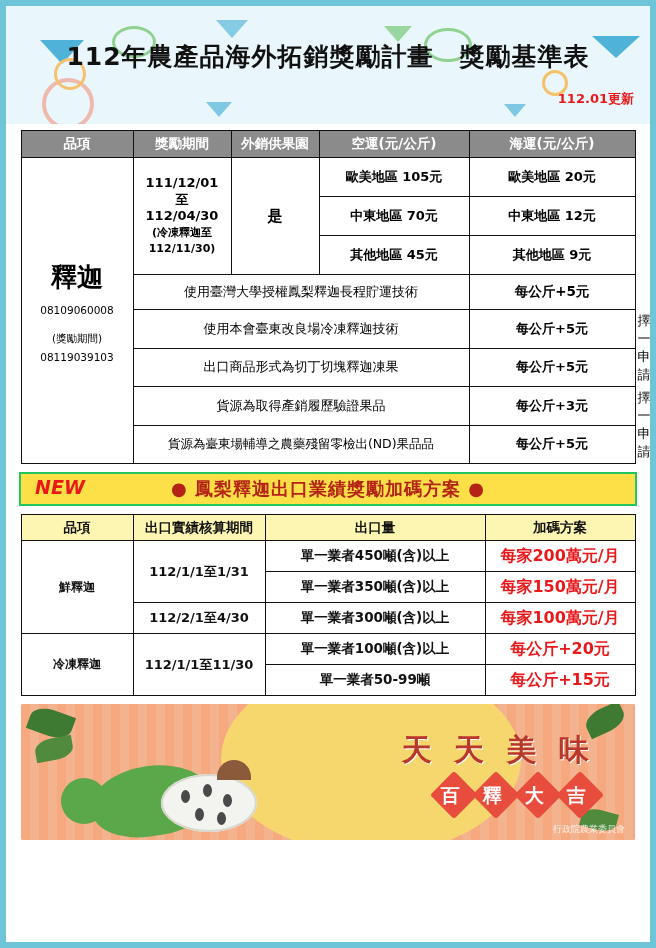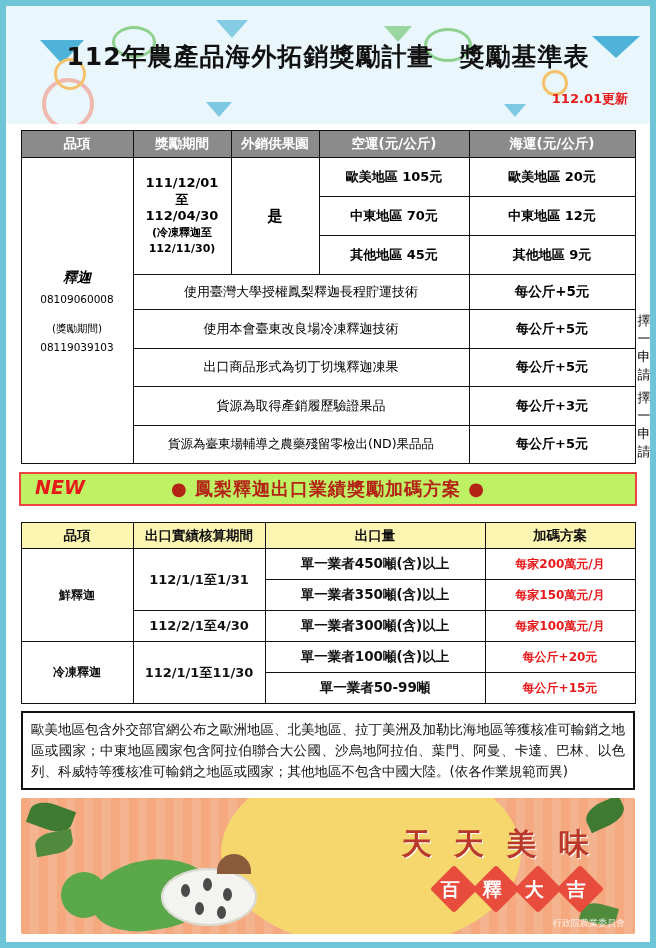--- a/index.html
+++ b/index.html
@@ -24,70 +24,70 @@
   }
   .banner .tri{position:absolute;width:0;height:0;}
   .banner .circ{position:absolute;border-radius:50%;}
   .title{
     position:absolute;left:0;right:0;top:34px;
     text-align:center;
     font-size:25px;font-weight:bold;color:#111;
     letter-spacing:1px;
   }
   .update{
-    position:absolute;right:22px;top:84px;
+    position:absolute;right:16px;top:84px;
     color:#e8191b;font-size:13px;font-weight:bold;
   }
   
   table{border-collapse:collapse;}
   .t1{width:614px;margin:6px auto 0 auto;table-layout:fixed;}
   .t1 th,.t1 td{
     border:1.5px solid #111;
     text-align:center;
     font-size:13px;
     color:#000000;
     padding:2px 2px;
   }
   .t1 th{
     background:#8b8b8b;color:#fff;font-weight:bold;font-size:13.5px;
     height:22px;
   }
-  .prod-name{font-size:14px;font-weight:bold;font-style:italic;}
+  .prod-name{font-size:26px;font-weight:bold;}
   .prod-code{font-size:10.5px;text-align:center;}
   .period{font-size:13px;font-weight:bold;line-height:1.25;}
   .period .small{font-size:11px;font-weight:bold;}
   .rate{font-size:14px;font-weight:bold;}
   .bonus-txt{font-size:13.5px;text-align:left;padding-left:18px;}
   .bonus-val{font-size:13.5px;font-weight:bold;}
   .choose{font-size:12.5px;}
   
   .newstrip{
-    width:614px;margin:8px auto 16px auto;
-    border:2px solid #ef4444;
-    background:#bef264;
+    width:614px;margin:8px auto 8px auto;
+    border:2px solid #22c55e;
+    background:#fde047;
     height:30px;
     position:relative;
     display:flex;align-items:center;justify-content:center;
   }
   .newstrip .newtag{
     position:absolute;left:14px;top:2px;
     color:#e8191b;font-style:italic;font-weight:bold;font-size:19px;
   }
   .newstrip .striptxt{
     color:#b32417;font-weight:bold;font-size:18px;letter-spacing:1px;
   }
   
   .t2{width:614px;margin:0 auto;table-layout:fixed;}
   .t2 th,.t2 td{
     border:1.5px solid #111;text-align:center;font-size:13px;color:#111;
     padding:2px;
   }
   .t2 th{background:#fdf6b2;font-weight:bold;font-size:13.5px;height:21px;}
   .t2 .cat{font-size:12px;font-weight:bold;}
-  .t2 .amt{font-size:12px;font-weight:bold;color:#e8191b;text-align:center;}
+  .t2 .amt{font-size:16px;font-weight:bold;color:#e8191b;text-align:center;}
   .t2 .qty{font-size:13.5px;font-weight:bold;}
   .t2 .dates{font-size:13px;font-weight:bold;}
   
   .note{
     width:614px;margin:7px auto 0 auto;
     border:2px solid #111;
     padding:6px 8px;
     font-size:13.5px;line-height:1.55;color:#111;
     box-sizing:border-box;
     text-align:justify;
@@ -285,21 +285,20 @@
       <td class="qty" style="height:26px;">單一業者100噸(含)以上</td>
       <td class="amt">每公斤+20元</td>
     </tr>
     <tr>
       <td class="qty" style="height:26px;">單一業者50-99噸</td>
       <td class="amt">每公斤+15元</td>
     </tr>
   </tbody>
     </table>
 
-  <div class="note">歐美地區包含外交部官網公布之歐洲地區、北美地區、拉丁美洲及加勒比海地區等獲核准可輸銷之地區或國家；中東地區國家包含阿拉伯聯合大公國、沙烏地阿拉伯、葉門、阿曼、卡達、巴林、以色列、科威特等獲核准可輸銷之地區或國家；其他地區不包含中國大陸。(依各作業規範而異)</div>
 
   <div class="footer">
     <div class="stripes"></div>
     <div class="sun"></div>
     <div class="leaf" style="left:8px;top:6px;width:44px;height:26px;background:#3f7a33;transform:rotate(20deg);"></div>
     <div class="leaf" style="left:14px;top:34px;width:38px;height:22px;background:#4f8a3d;transform:rotate(-10deg);"></div>
     <div class="leaf" style="right:10px;top:4px;width:40px;height:24px;background:#3f7a33;transform:rotate(-25deg);"></div>
     <div class="leaf" style="right:18px;bottom:10px;width:36px;height:20px;background:#4f8a3d;transform:rotate(15deg);"></div>
     <div class="cactus2"></div>
     <div class="cactus"></div>

